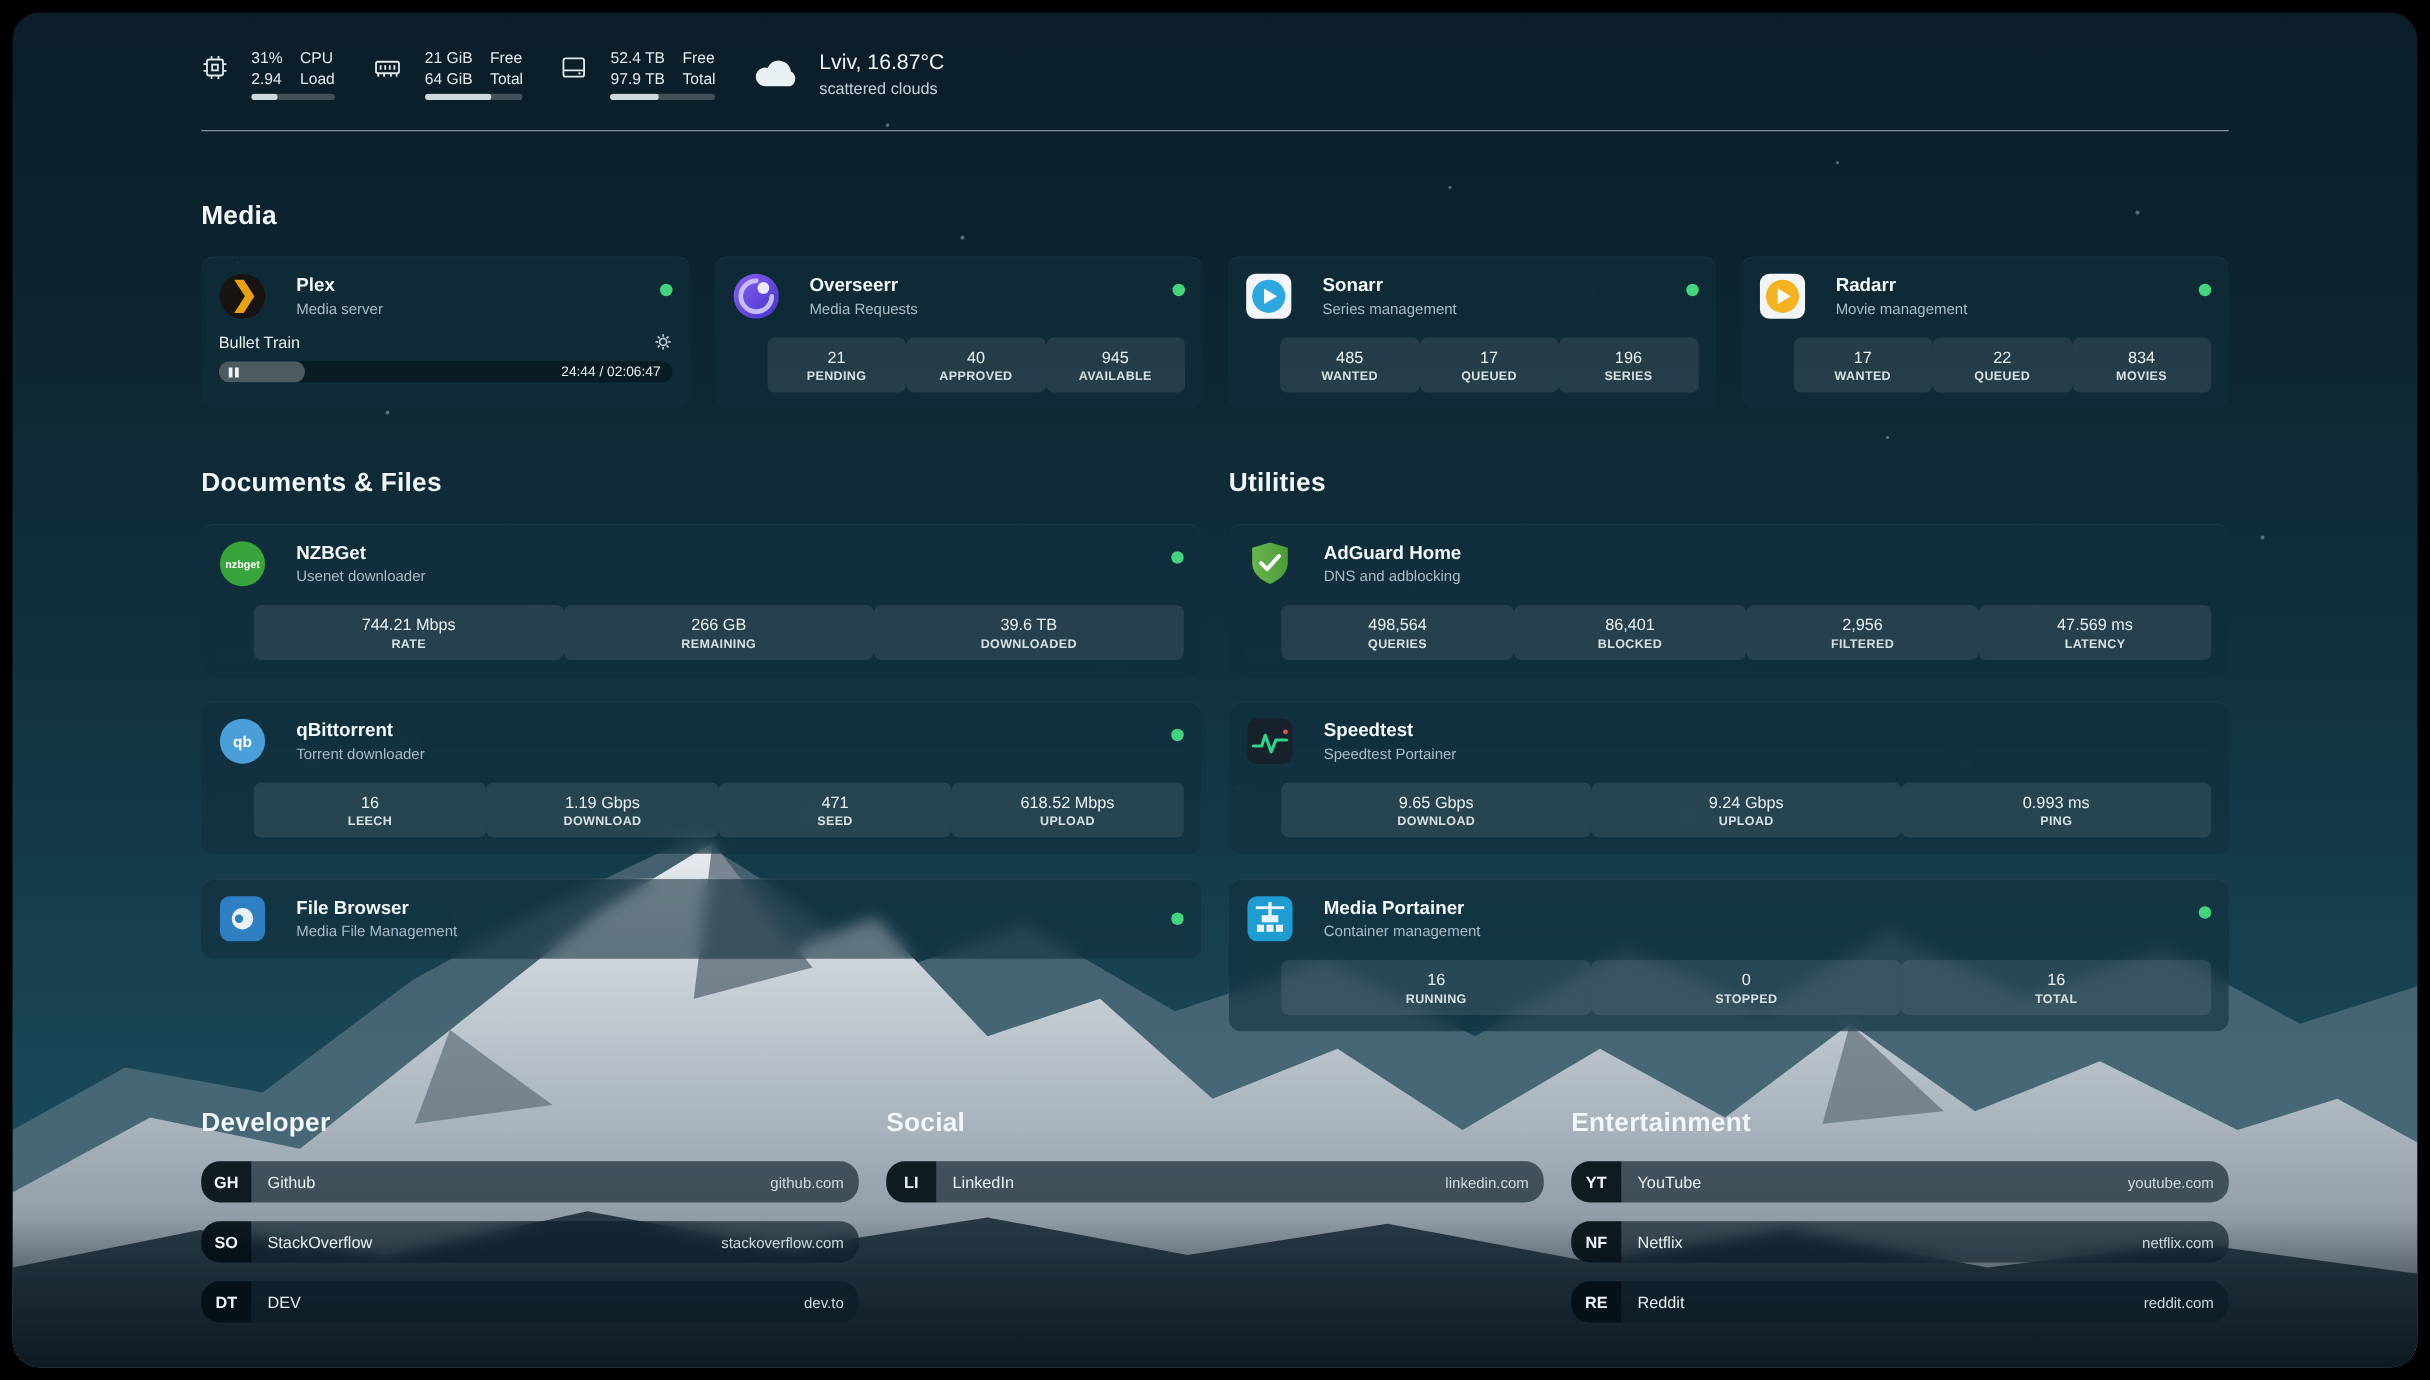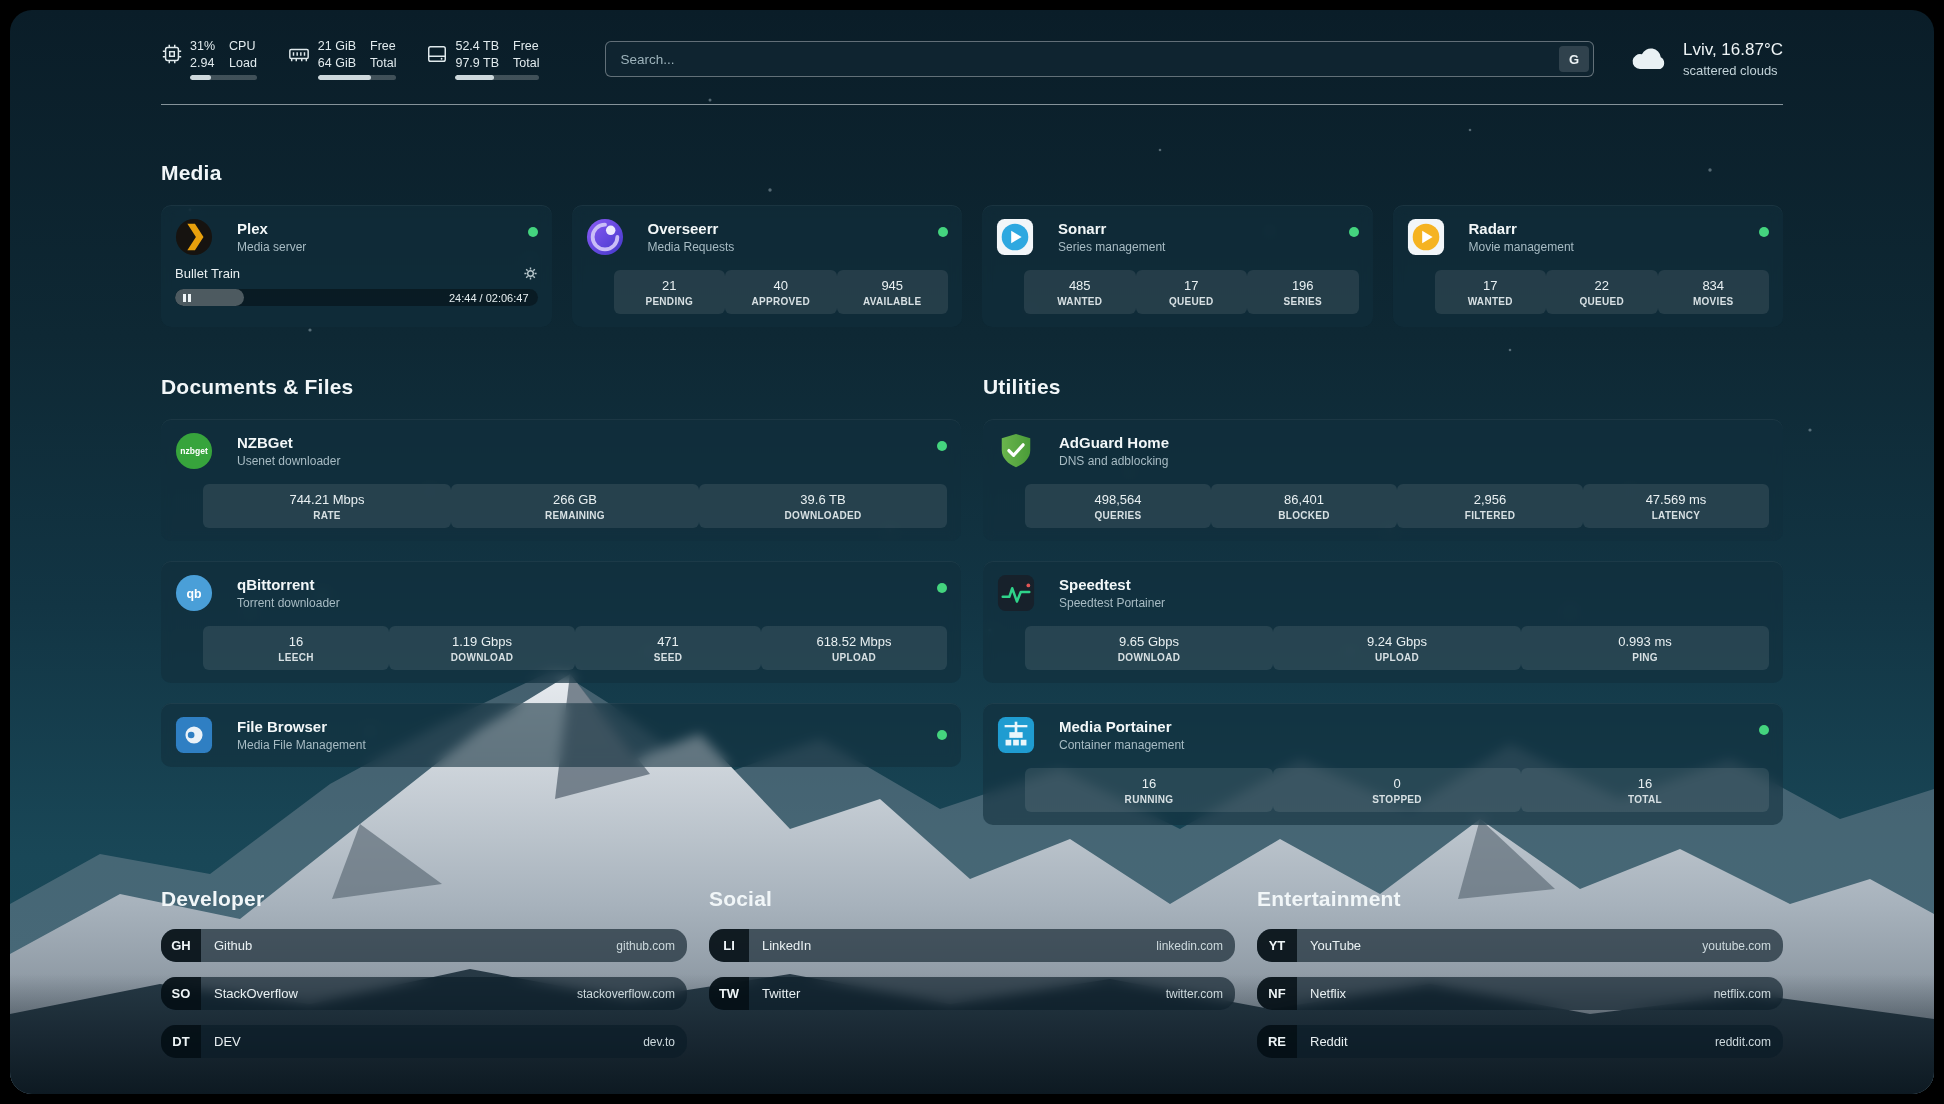--- a/index.html
+++ b/index.html
@@ -8,21 +8,21 @@
   .screen { position:absolute; inset:10px; border-radius:22px; overflow:hidden;
     background:linear-gradient(180deg,#0a1d28 0%,#0e2834 30%,#123544 55%,#194757 78%,#1b4c5c 100%); }
   .bg-mountains { position:absolute; left:0; right:0; bottom:0; width:100%; height:520px; z-index:0; display:block; }
   .bg-stars { position:absolute; inset:0; width:100%; height:100%; z-index:0; display:block; }
   .bg-fade { position:absolute; left:0; right:0; bottom:0; height:120px; z-index:0;
     background:linear-gradient(180deg, rgba(10,22,30,0) 0%, rgba(9,20,28,.85) 100%); }
   .content { position:relative; z-index:2; padding:0 151px; height:100%; }
 
   
   .topbar { display:flex; align-items:center; margin-top:26px; min-height:46px; }
-  .sysgroup { display:flex; align-items:flex-start; gap:7px; margin-right:30px; color:#e2ebee; }
+  .sysgroup { display:flex; align-items:flex-start; gap:18px; margin-right:30px; color:#e2ebee; }
   .sysicon { margin-top:5px; flex:none; }
   .sysbody { display:flex; flex-direction:column; }
   .sysrows { display:grid; grid-template-columns:auto auto; column-gap:14px; row-gap:1px;
     font-size:12.5px; line-height:1.3; white-space:nowrap; }
   .sysbar { height:5px; width:100%; background:rgba(255,255,255,.22); border-radius:3px; overflow:hidden; margin-top:4px; }
   .sysbar-fill { height:100%; background:#cdd8dc; border-radius:3px; }
   .search { flex:1; margin:0 36px; position:relative; }
   .search input { width:100%; height:36px; background:rgba(18,40,52,.65); border:1px solid rgba(255,255,255,.35);
     border-radius:6px; color:#e9f1f3; padding:0 48px 0 14px; font-size:13.5px; outline:none;
     font-family:"Liberation Sans", sans-serif; }
@@ -189,24 +189,20 @@
             <span>Free</span>
             <span>97.9 TB</span>
             <span>Total</span>
           </div>
           <div class="sysbar">
             <div class="sysbar-fill" style="width: 46%;"></div>
           </div>
         </div>
       </div>
 
-      <div class="search">
-        <input type="text" placeholder="Search..." style="">
-        <div class="search-provider">G</div>
-      </div>
 
       <div class="weather">
         <span>
           <svg width="40" height="28" viewBox="0 0 48 34">
             <path d="M36.5 31.5H12a9 9 0 1 1 2.2-17.7 12 12 0 0 1 22.9 3.4 8 8 0 0 1-.6 14.3z" fill="#e9f1f4"></path>
           </svg>
         </span>
         <div>
           <div class="weather-loc">Lviv, 16.87°C</div>
           <div class="weather-cond">scattered clouds</div>
@@ -575,25 +571,20 @@
         </div>
       </div>
 
       <div class="bm-col">
         <div class="sec-title">Social</div>
         <div class="bm-row">
           <span class="bm-abbr">LI</span>
           <span class="bm-name">LinkedIn</span>
           <span class="bm-url">linkedin.com</span>
         </div>
-        <div class="bm-row">
-          <span class="bm-abbr">TW</span>
-          <span class="bm-name">Twitter</span>
-          <span class="bm-url">twitter.com</span>
-        </div>
       </div>
 
       <div class="bm-col">
         <div class="sec-title">Entertainment</div>
         <div class="bm-row">
           <span class="bm-abbr">YT</span>
           <span class="bm-name">YouTube</span>
           <span class="bm-url">youtube.com</span>
         </div>
         <div class="bm-row">

